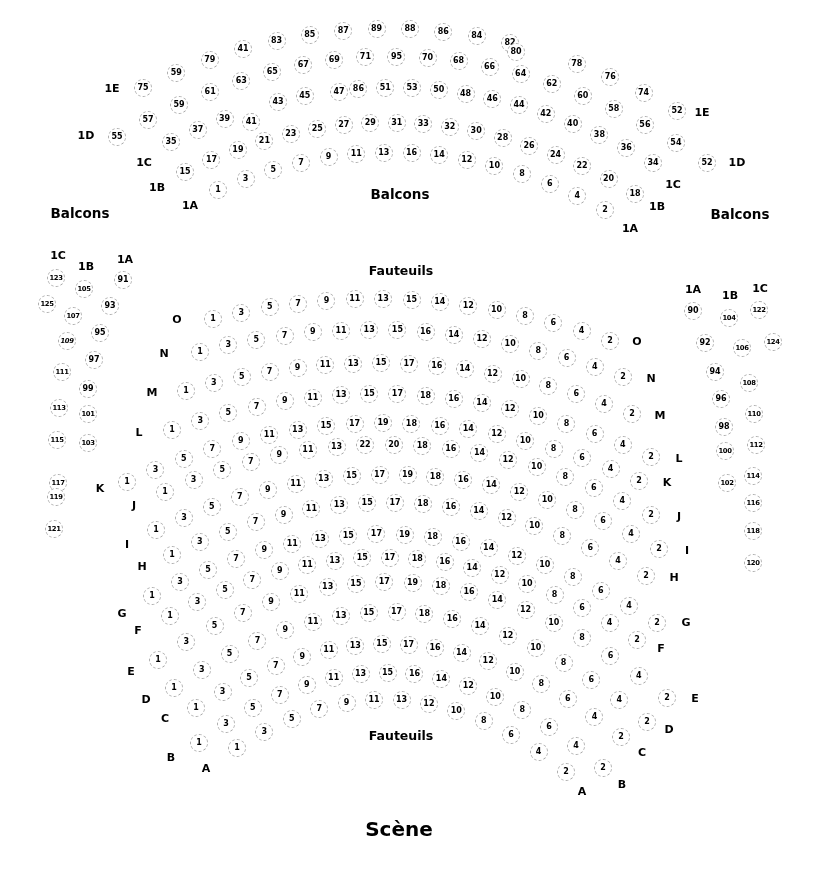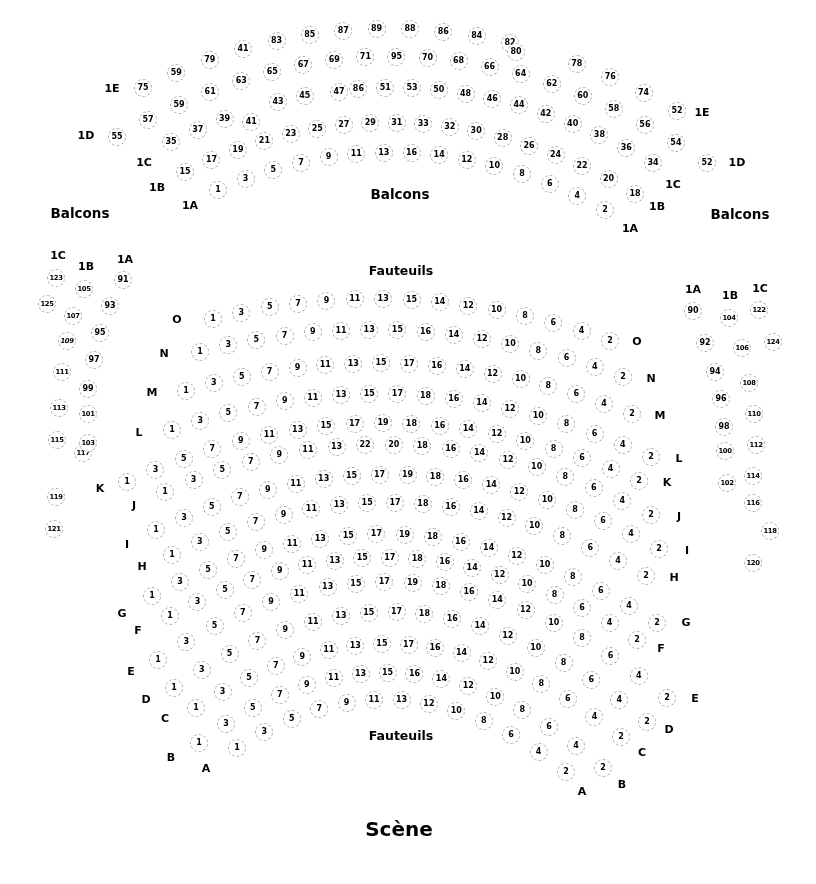--- a/index.html
+++ b/index.html
@@ -130,21 +130,21 @@
       <div class="rowlabel" style="left: 630px; top: 228px;">1A</div>
       <div class="seat wide" style="left: 56px; top: 278px;">123</div>
       <div class="seat wide" style="left: 47px; top: 304px;">125</div>
       <div class="rowlabel" style="left: 58px; top: 255px;">1C</div>
       <div class="seat wide" style="left: 84px; top: 289px;">105</div>
       <div class="seat wide" style="left: 73px; top: 316px;">107</div>
       <div class="seat wide" style="left: 67px; top: 341px; font-style: italic;">109</div>
       <div class="seat wide" style="left: 62px; top: 372px;">111</div>
       <div class="seat wide" style="left: 59px; top: 408px;">113</div>
       <div class="seat wide" style="left: 57px; top: 440px;">115</div>
-      <div class="seat wide" style="left: 58px; top: 453px; margin-left: 25px;">117</div>
+      <div class="seat wide" style="left: 58px; top: 483px;">117</div>
       <div class="seat wide" style="left: 56px; top: 497px;">119</div>
       <div class="seat wide" style="left: 54px; top: 529px;">121</div>
       <div class="rowlabel" style="left: 86px; top: 266px;">1B</div>
       <div class="seat" style="left: 123px; top: 280px;">91</div>
       <div class="seat" style="left: 110px; top: 306px;">93</div>
       <div class="seat" style="left: 100px; top: 333px;">95</div>
       <div class="seat" style="left: 94px; top: 360px;">97</div>
       <div class="seat" style="left: 88px; top: 389px;">99</div>
       <div class="seat wide" style="left: 88px; top: 414px;">101</div>
       <div class="seat wide" style="left: 88px; top: 443px;">103</div>
@@ -157,21 +157,21 @@
       <div class="seat wide" style="left: 725px; top: 451px;">100</div>
       <div class="seat wide" style="left: 727px; top: 483px;">102</div>
       <div class="rowlabel" style="left: 693px; top: 289px;">1A</div>
       <div class="seat wide" style="left: 729px; top: 318px;">104</div>
       <div class="seat wide" style="left: 742px; top: 348px;">106</div>
       <div class="seat wide" style="left: 749px; top: 383px;">108</div>
       <div class="seat wide" style="left: 754px; top: 414px;">110</div>
       <div class="seat wide" style="left: 756px; top: 445px;">112</div>
       <div class="seat wide" style="left: 753px; top: 476px;">114</div>
       <div class="seat wide" style="left: 753px; top: 503px;">116</div>
-      <div class="seat wide" style="left: 770px; top: 531px; text-align: right;">118</div>
+      <div class="seat wide" style="left: 753px; top: 531px; text-align: right;">118</div>
       <div class="seat wide" style="left: 753px; top: 563px;">120</div>
       <div class="rowlabel" style="left: 730px; top: 295px;">1B</div>
       <div class="seat wide" style="left: 759px; top: 310px;">122</div>
       <div class="seat wide" style="left: 773px; top: 342px;">124</div>
       <div class="rowlabel" style="left: 760px; top: 288px;">1C</div>
       <div class="seat" style="left: 213px; top: 319px;">1</div>
       <div class="seat" style="left: 241.357px; top: 312.612px;">3</div>
       <div class="seat" style="left: 269.714px; top: 307.449px;">5</div>
       <div class="seat" style="left: 298.071px; top: 303.51px;">7</div>
       <div class="seat" style="left: 326.429px; top: 300.796px;">9</div>

